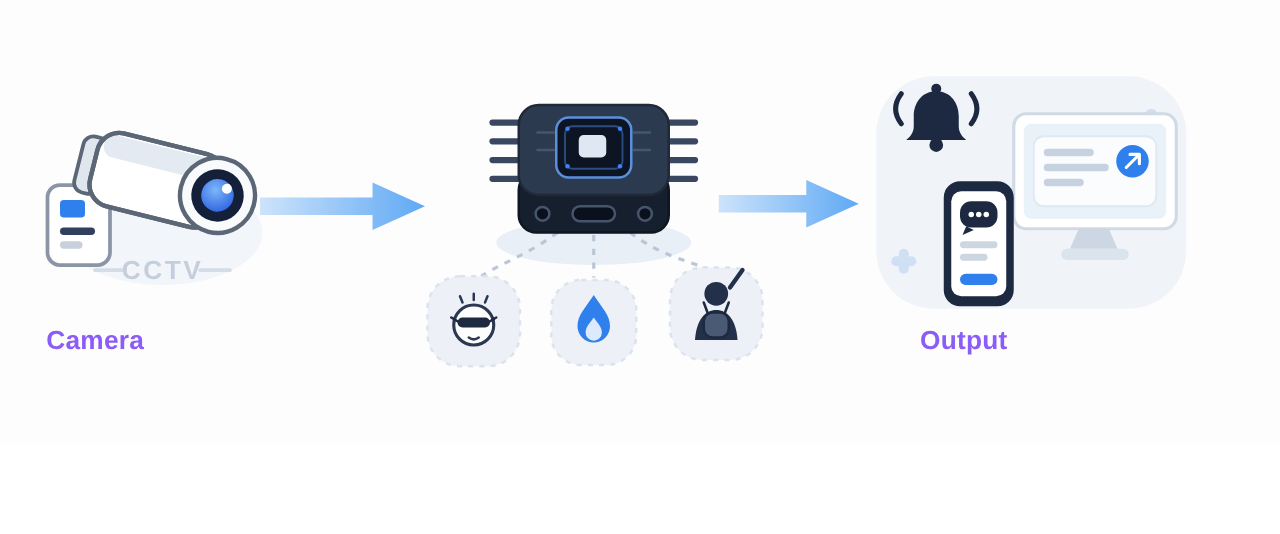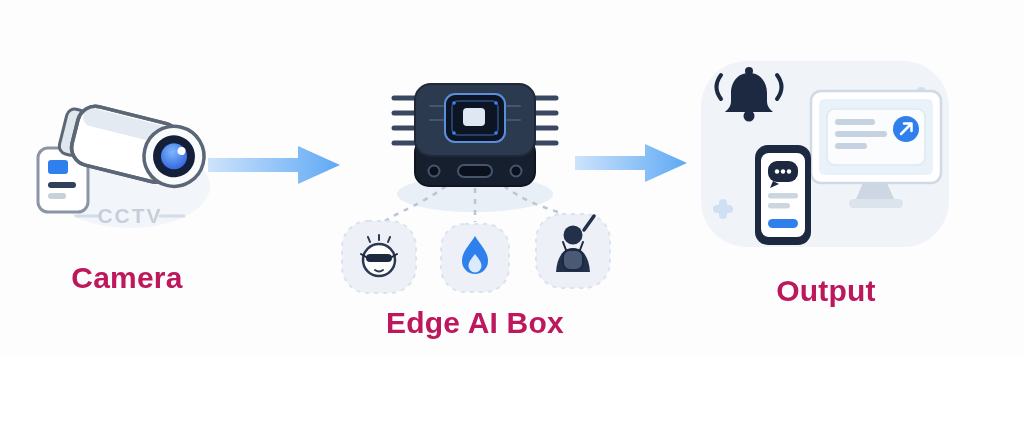--- a/index.html
+++ b/index.html
@@ -3,22 +3,22 @@
 <meta charset="utf-8">
 <style>
   * { margin:0; padding:0; box-sizing:border-box; }
   html,body { background:#ffffff; font-family:"Liberation Sans", sans-serif; }
   .canvas {
     position:relative; width:1024px; height:355px;
     background:#fdfdfe; overflow:hidden;
   }
   .abs { position:absolute; }
   .node-label {
-    position:absolute; font-weight:700; font-size:30px;
-    color:#be185d; text-align:center; letter-spacing:.2px;
+    position:absolute; font-weight:700; font-size:21px;
+    color:#8b5cf6; letter-spacing:.2px;
     white-space:nowrap;
   }
 </style>
 </head>
 <body>
 
 <div class="canvas">
 
   <div class="abs" style="left:28px;top:58px">
     <svg width="195" height="185" viewBox="0 0 195 185">
@@ -140,21 +140,20 @@
         <rect x="206" y="156" width="74" height="74" rx="26" fill="#edf1f7" stroke="#dbe3ec" stroke-width="2" stroke-dasharray="4 5"></rect>
         <line x1="254" y1="172" x2="264" y2="158" stroke="#22304a" stroke-width="3.5" stroke-linecap="round"></line>
         <circle cx="243" cy="177" r="9.5" fill="#22304a"></circle>
         <path d="M226 214 c 1 -16 8 -24 17 -24 c 9 0 16 8 17 24 z" fill="#22304a"></path>
         <rect x="233" y="192" width="20" height="20" rx="7" fill="#4b5a74" stroke="#1d2940" stroke-width="2"></rect>
         <line x1="236" y1="192" x2="233" y2="184" stroke="#1d2940" stroke-width="2" stroke-linecap="round"></line>
         <line x1="250" y1="192" x2="253" y2="184" stroke="#1d2940" stroke-width="2" stroke-linecap="round"></line>
       </g>
     </svg>
   </div>
-  <div class="node-label" style="left:355px;top:306px;width:240px">Edge AI Box</div>
 
   <svg class="abs" style="left:573px;top:141px" width="116" height="44" viewBox="0 0 116 44">
     <defs>
       <linearGradient id="ag2" x1="0" y1="0" x2="1" y2="0">
         <stop offset="0" stop-color="#cde3fb"></stop>
           <stop offset="1" stop-color="#5fa9f4"></stop>
       </linearGradient>
     </defs>
     <path d="M2 15 H72 V3 L114 22 L72 41 V29 H2 Z" fill="url(#ag2)"></path>
   </svg>
@@ -199,15 +198,15 @@
         <path d="M76 124 l-3 7 l9 -4 z" fill="#1d2940"></path>
         <circle cx="80" cy="114.5" r="2.2" fill="#ffffff"></circle>
           <circle cx="86" cy="114.5" r="2.2" fill="#ffffff"></circle>
           <circle cx="92" cy="114.5" r="2.2" fill="#ffffff"></circle>
         <rect x="71" y="136" width="30" height="5.5" rx="2.7" fill="#ccd6e1"></rect>
         <rect x="71" y="146" width="22" height="5.5" rx="2.7" fill="#ccd6e1"></rect>
         <rect x="71" y="162" width="30" height="9" rx="4.5" fill="#2f80ed"></rect>
       </g>
     </svg>
   </div>
-  <div class="node-label" style="left:736px;top:274px;width:180px">Output</div>
+  <div class="node-label" style="left:736px;top:261px;width:180px">Output</div>
 
 </div>
 
 </body></html>

